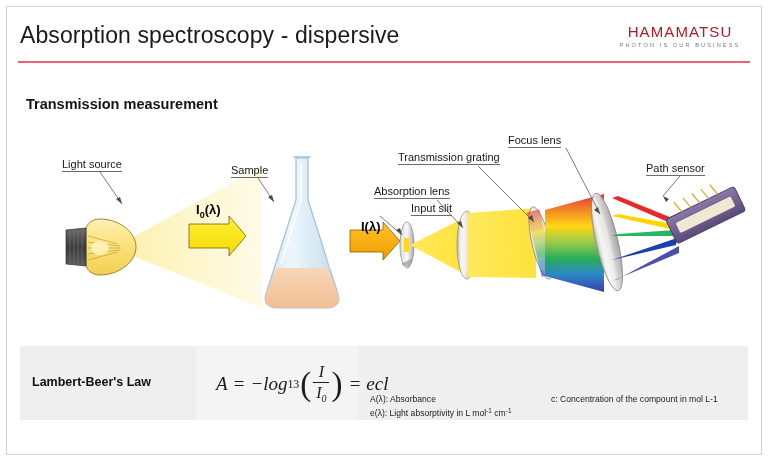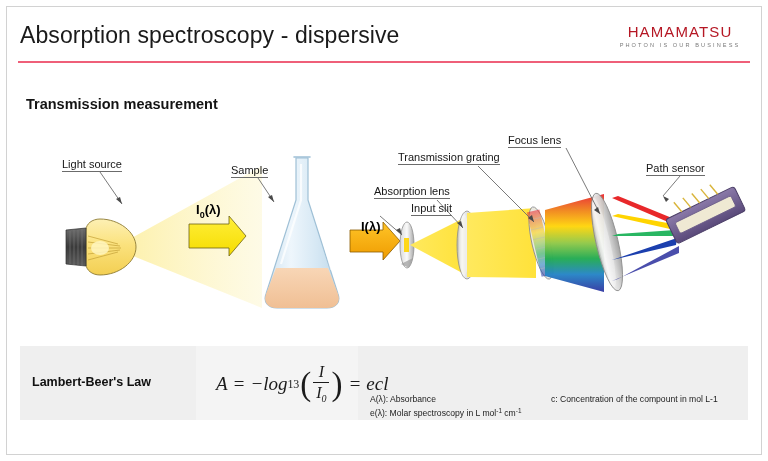--- a/index.html
+++ b/index.html
@@ -418,20 +418,20 @@
         <span class="den"><span>I</span><sub>0</sub></span>
       </span>
       <span class="paren">)</span>
       <span style="margin:0 5px;">=</span>
       <span>ecl</span>
     </div>
   </div>
 
   <div class="legend col1">
     <div>A(λ): Absorbance</div>
-    <div><span>e(λ): Molar spectroscopy in L mol</span><sup>-1</sup><span> cm</span><sup>-1</sup></div>
+    <div><span>e(λ): Light absorptivity in L mol</span><sup>-1</sup><span> cm</span><sup>-1</sup></div>
   </div>
 
   <div class="legend col2">
     <div>c: Concentration of the compount in mol L-1</div>
   </div>
 
 </div>
 
 </body></html>

